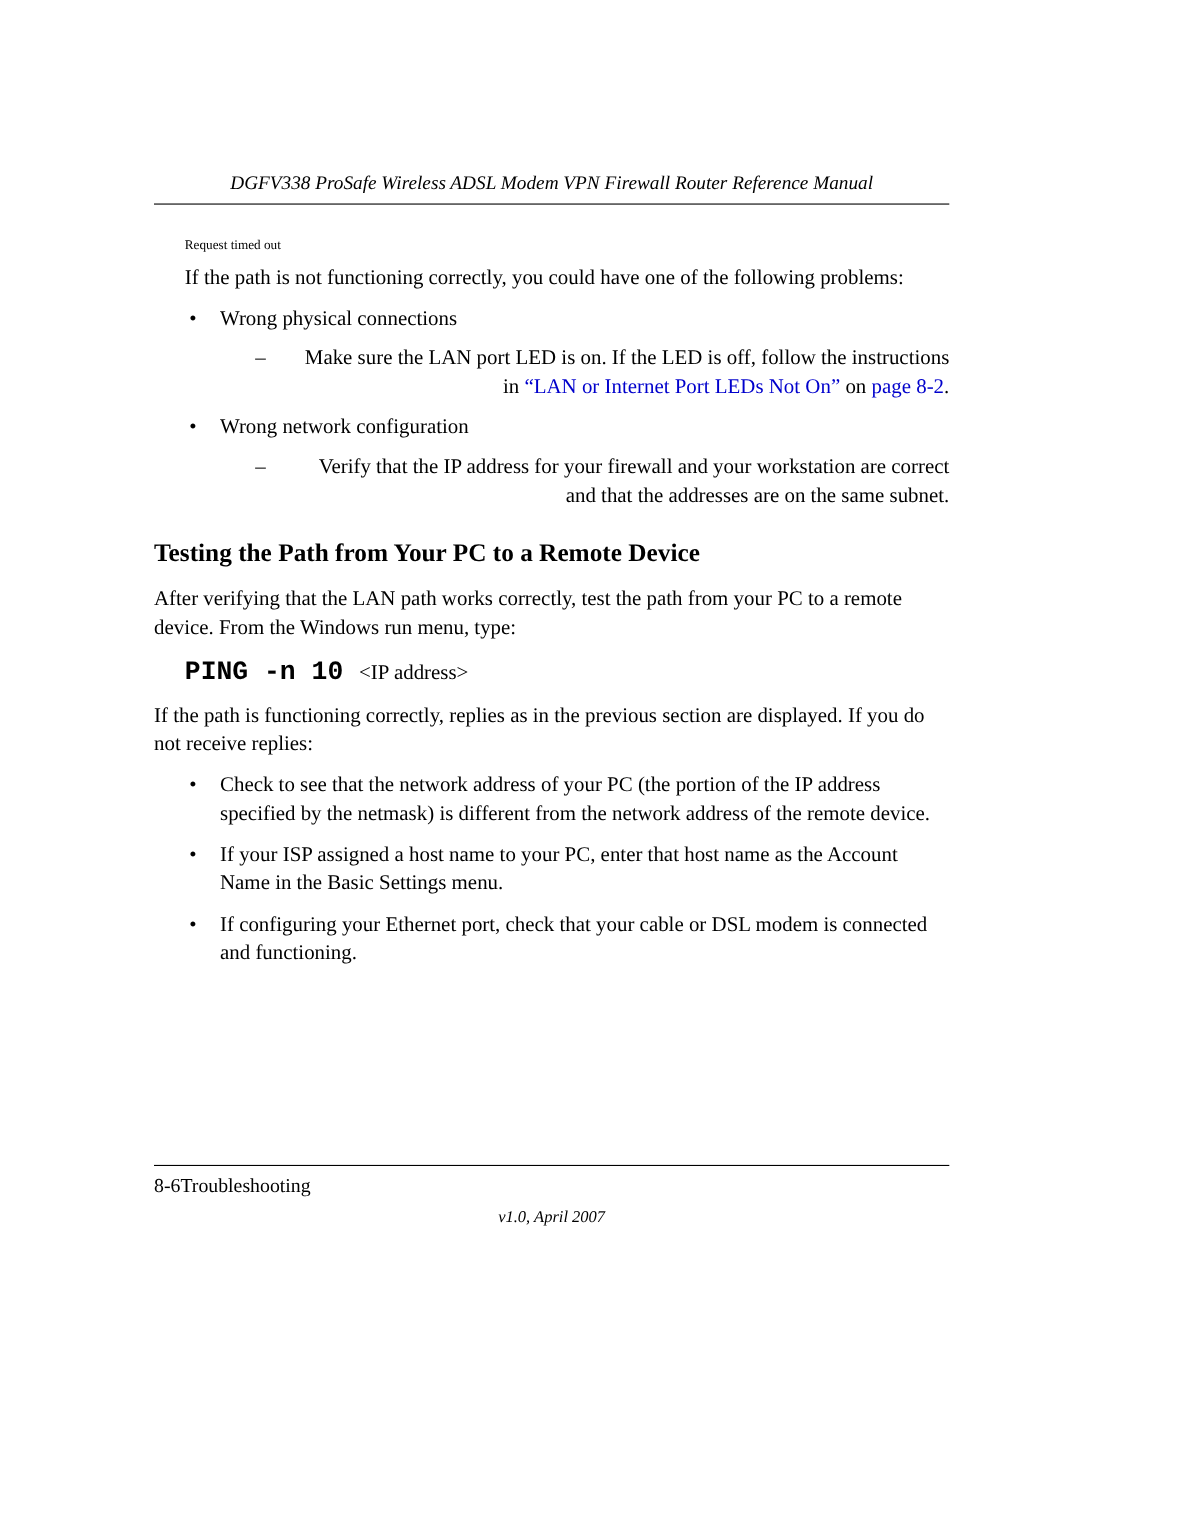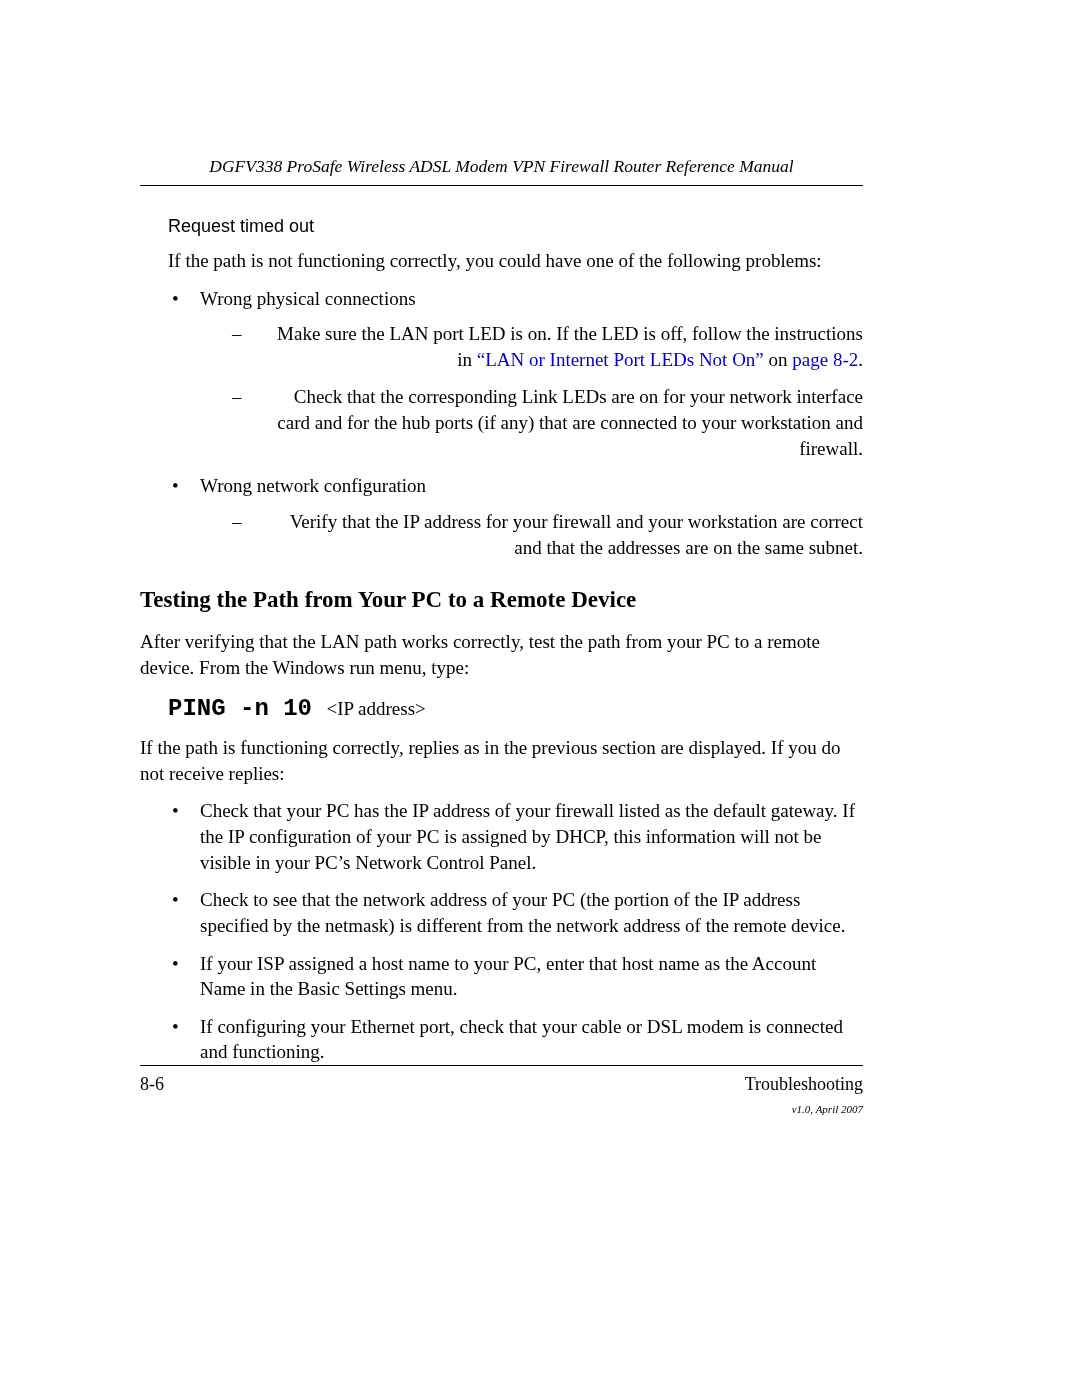--- a/index.html
+++ b/index.html
@@ -23,22 +23,22 @@
     font-size: 17.5px;
     text-align: center;
     padding-bottom: 6px;
   }
   hr.rule-top {
     border: none;
     border-top: 1.5px solid #000;
     margin: 0 0 28px 0;
   }
   .mono {
-    font-family: Liberation Sans, sans-serif;
-    font-size: 18px;
+    font-family: Liberation Serif, serif;
+    font-size: 12px;
     margin-left: 28px;
     margin-bottom: 10px;
   }
   p {
     margin: 0 0 12px 0;
   }
   .indent-block {
     margin-left: 28px;
   }
   ul.bullets, ul.dashes {
@@ -102,28 +102,28 @@
     right: 125px;
     bottom: 280px;
   }
   hr.rule-bot {
     border: none;
     border-top: 1.5px solid #000;
     margin: 0 0 6px 0;
   }
   .footer-row {
     display: flex;
-    justify-content: space-between;
+    justify-content: flex-start;
     font-size: 18px;
     margin-bottom: 6px;
   }
   .footer-center {
-    text-align: right;
+    text-align: center;
     font-style: italic;
-    font-size: 11px;
+    font-size: 15px;
   }
 </style>
 </head>
 <body>
 
 <div class="page">
 
   <div class="running-head">DGFV338 ProSafe Wireless ADSL Modem VPN Firewall Router Reference Manual</div>
   <hr class="rule-top">
 
@@ -131,21 +131,20 @@
 
   <p class="indent-block">If the path is not functioning correctly, you could have one of the following problems:</p>
 
   <ul class="bullets">
     <li>
       <span>Wrong physical connections</span>
       <ul class="dashes">
         <li>
           <span>Make sure the LAN port LED is on. If the LED is off, follow the instructions in </span><span class="link">“LAN or Internet Port LEDs Not On”</span><span> on </span><span class="link">page 8-2</span><span>.</span>
         </li>
-        <li>Check that the corresponding Link LEDs are on for your network interface card and for the hub ports (if any) that are connected to your workstation and firewall.</li>
       </ul>
     </li>
     <li>
       <span>Wrong network configuration</span>
       <ul class="dashes">
         <li>Verify that the IP address for your firewall and your workstation are correct and that the addresses are on the same subnet.</li>
       </ul>
     </li>
   </ul>
 
@@ -154,21 +153,20 @@
   <p>After verifying that the LAN path works correctly, test the path from your PC to a remote device. From the Windows run menu, type:</p>
 
   <div class="cmd-line">
     <span class="cmd-bold">PING -n 10 </span><span class="italic">&lt;IP address&gt;</span>
   </div>
 
 
   <p>If the path is functioning correctly, replies as in the previous section are displayed. If you do not receive replies:</p>
 
   <ul class="bullets">
-    <li>Check that your PC has the IP address of your firewall listed as the default gateway. If the IP configuration of your PC is assigned by DHCP, this information will not be visible in your PC’s Network Control Panel.</li>
     <li>Check to see that the network address of your PC (the portion of the IP address specified by the netmask) is different from the network address of the remote device.</li>
     <li>If your ISP assigned a host name to your PC, enter that host name as the Account Name in the Basic Settings menu.</li>
     <li>If configuring your Ethernet port, check that your cable or DSL modem is connected and functioning.</li>
   </ul>
 
   <div class="footer">
     <hr class="rule-bot">
     <div class="footer-row">
       <span>8-6</span>
       <span>Troubleshooting</span>

